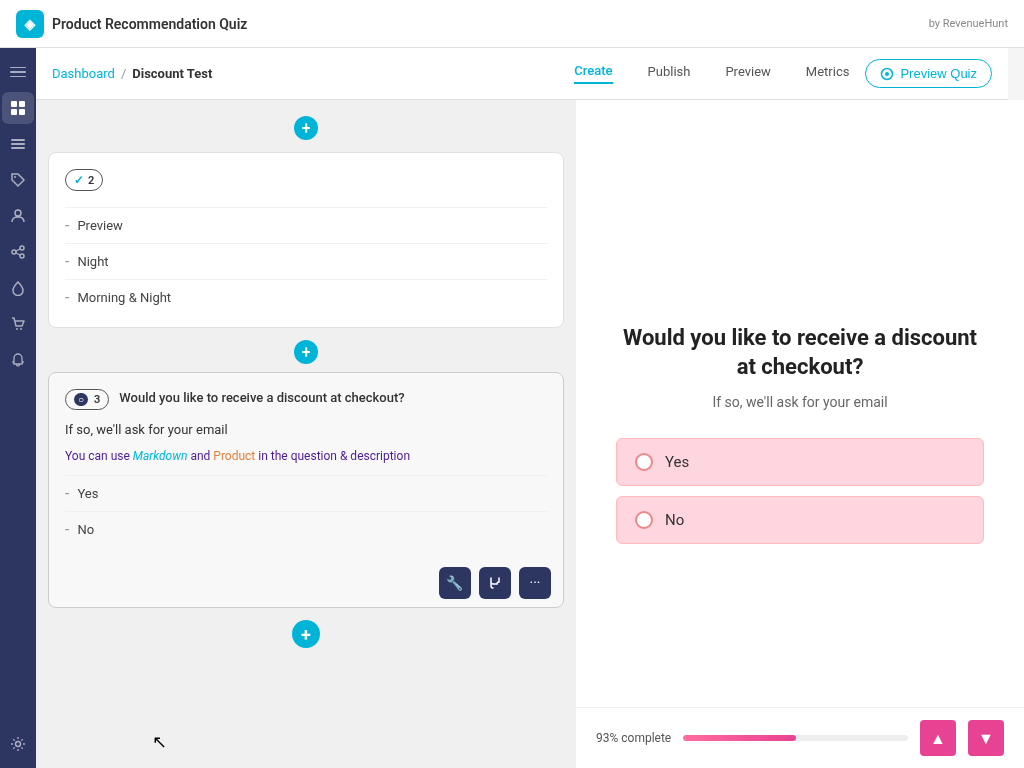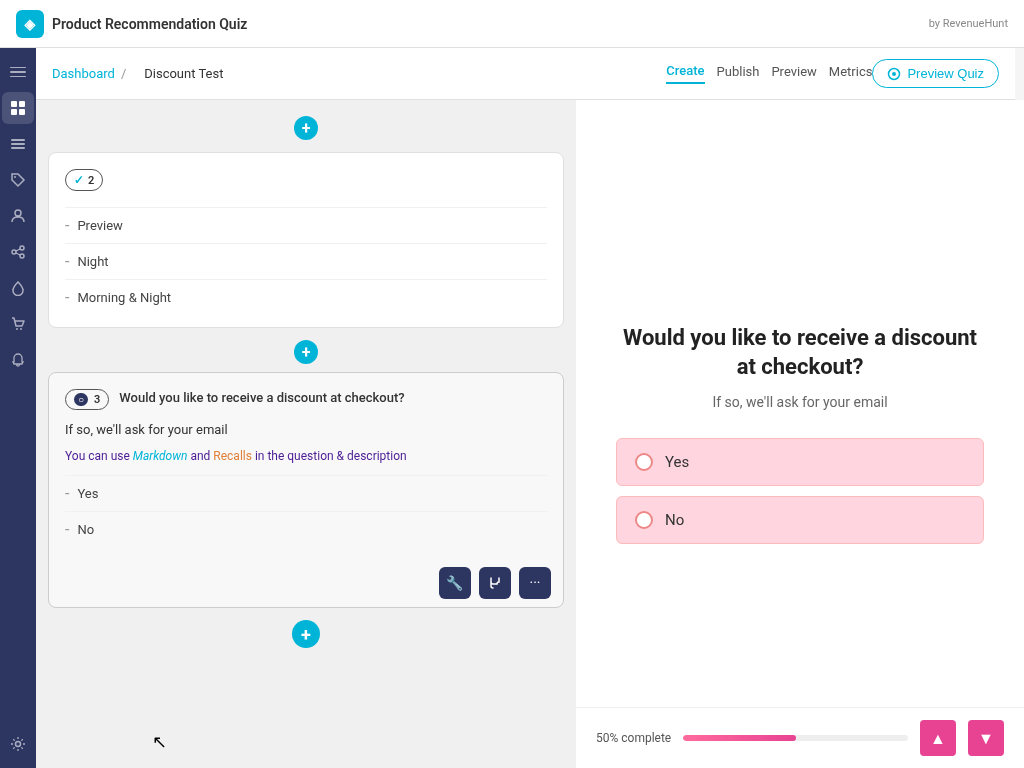--- a/index.html
+++ b/index.html
@@ -40,47 +40,47 @@
     .topbar-right {
       font-size: 11px;
       color: #888;
     }
 
     
     .navbar {
       position: fixed;
       top: 48px;
       left: 36px;
-      right: 9px;
+      right: 16px;
       height: 52px;
       background: #fff;
       border-bottom: 1px solid #e0e0e0;
       display: flex;
       align-items: center;
       padding: 0 16px;
       z-index: 99;
     }
     .breadcrumb {
       display: flex;
       align-items: center;
       gap: 6px;
       font-size: 13px;
       flex: 1;
     }
     .breadcrumb-dashboard {
       color: #00b4d8;
       cursor: pointer;
     }
     .breadcrumb-sep { color: #999; }
-    .breadcrumb-current { color: #333; font-weight: 400; margin-left: 12px; }
+    .breadcrumb-current { color: #333; font-weight: 700; }
     .nav-tabs {
       display: flex;
       align-items: center;
-      gap: 12px;
-      margin-right: 0;
+      gap: 35px;
+      margin-right: 16px;
     }
     .nav-tab {
       font-size: 13px;
       color: #555;
       cursor: pointer;
       padding-bottom: 4px;
     }
     .nav-tab.active {
       color: #00b4d8;
       border-bottom: 2px solid #00b4d8;
@@ -519,21 +519,21 @@
       <div class="quiz-card active-card">
         <div class="card-header">
           <div class="card-badge toggle-badge">
             <span class="badge-toggle">○</span>
             <span>3</span>
           </div>
           <div class="card-question">Would you like to receive a discount at checkout?</div>
         </div>
         <div style="padding: 0 16px 8px; font-size:13px; color:#333;">If so, we'll ask for your email</div>
         <div class="card-description">
-          <span>You can use </span><span style="color:#00b4d8;cursor:pointer;font-style:italic;">Markdown</span><span> and </span><span style="color:#e0803a;cursor:pointer;">Recalls</span><span> in the question &amp; description</span>
+          <span>You can use </span><span style="color:#00b4d8;cursor:pointer;font-style:italic;">Markdown</span><span> and </span><span style="color:#e0803a;cursor:pointer;">Product</span><span> in the question &amp; description</span>
         </div>
         <div class="card-options">
           <div class="card-option">
             <span class="option-bullet">-</span>
             <span>Yes</span>
           </div>
           <div class="card-option">
             <span class="option-bullet">-</span>
             <span>No</span>
           </div>
@@ -566,21 +566,21 @@
         <div class="preview-radio"></div>
         <span>Yes</span>
       </div>
       <div class="preview-option">
         <div class="preview-radio"></div>
         <span>No</span>
       </div>
     </div>
 
     <div class="preview-bottom">
-      <span class="progress-label">50% complete</span>
+      <span class="progress-label">93% complete</span>
       <div class="progress-bar-wrap">
         <div class="progress-bar-fill" style="width:50%;"></div>
       </div>
       <div class="nav-arrow">▲</div>
       <div class="nav-arrow">▼</div>
     </div>
   </div>
 
 </div>
 

